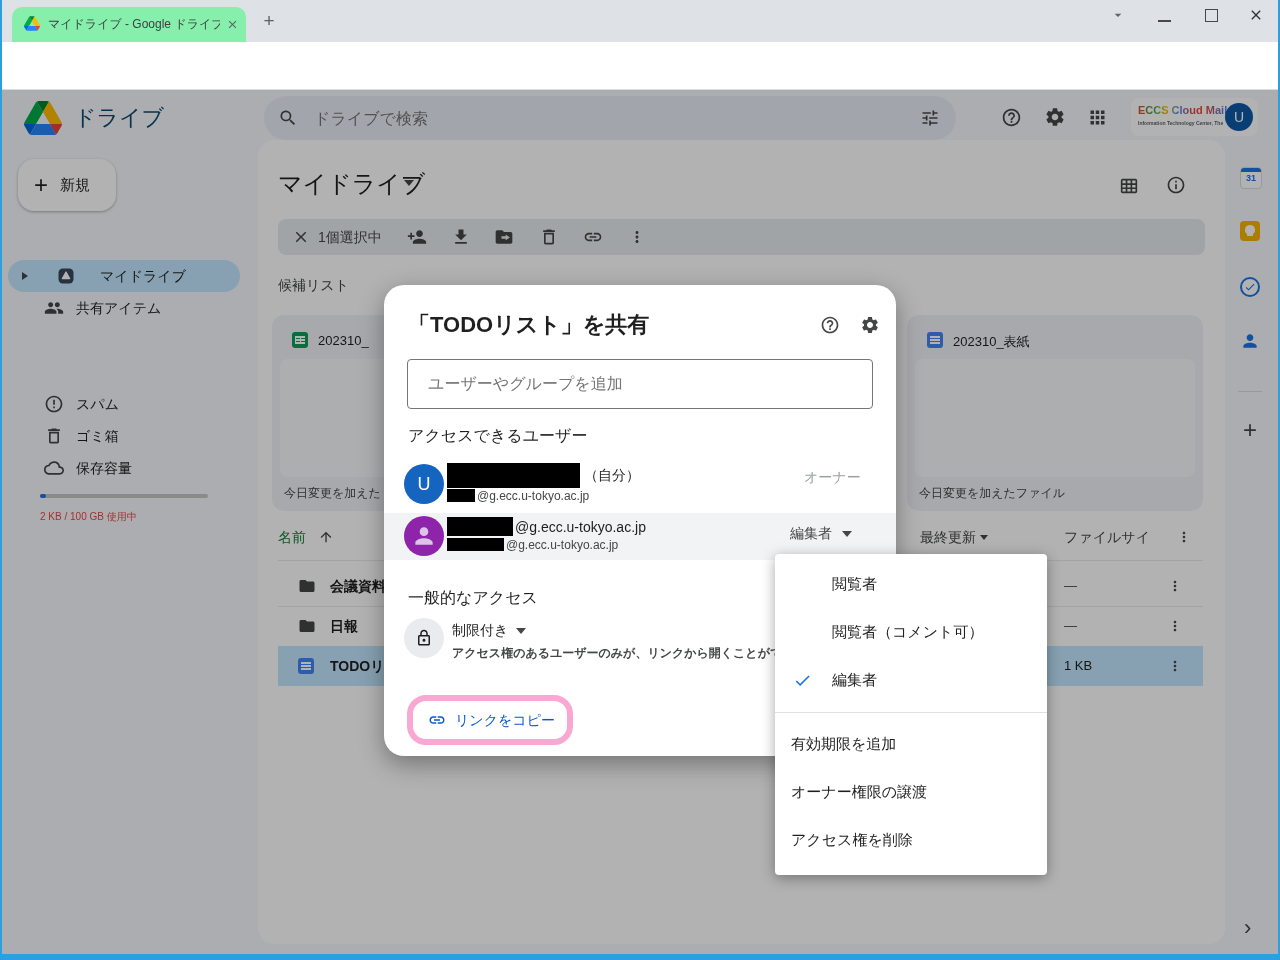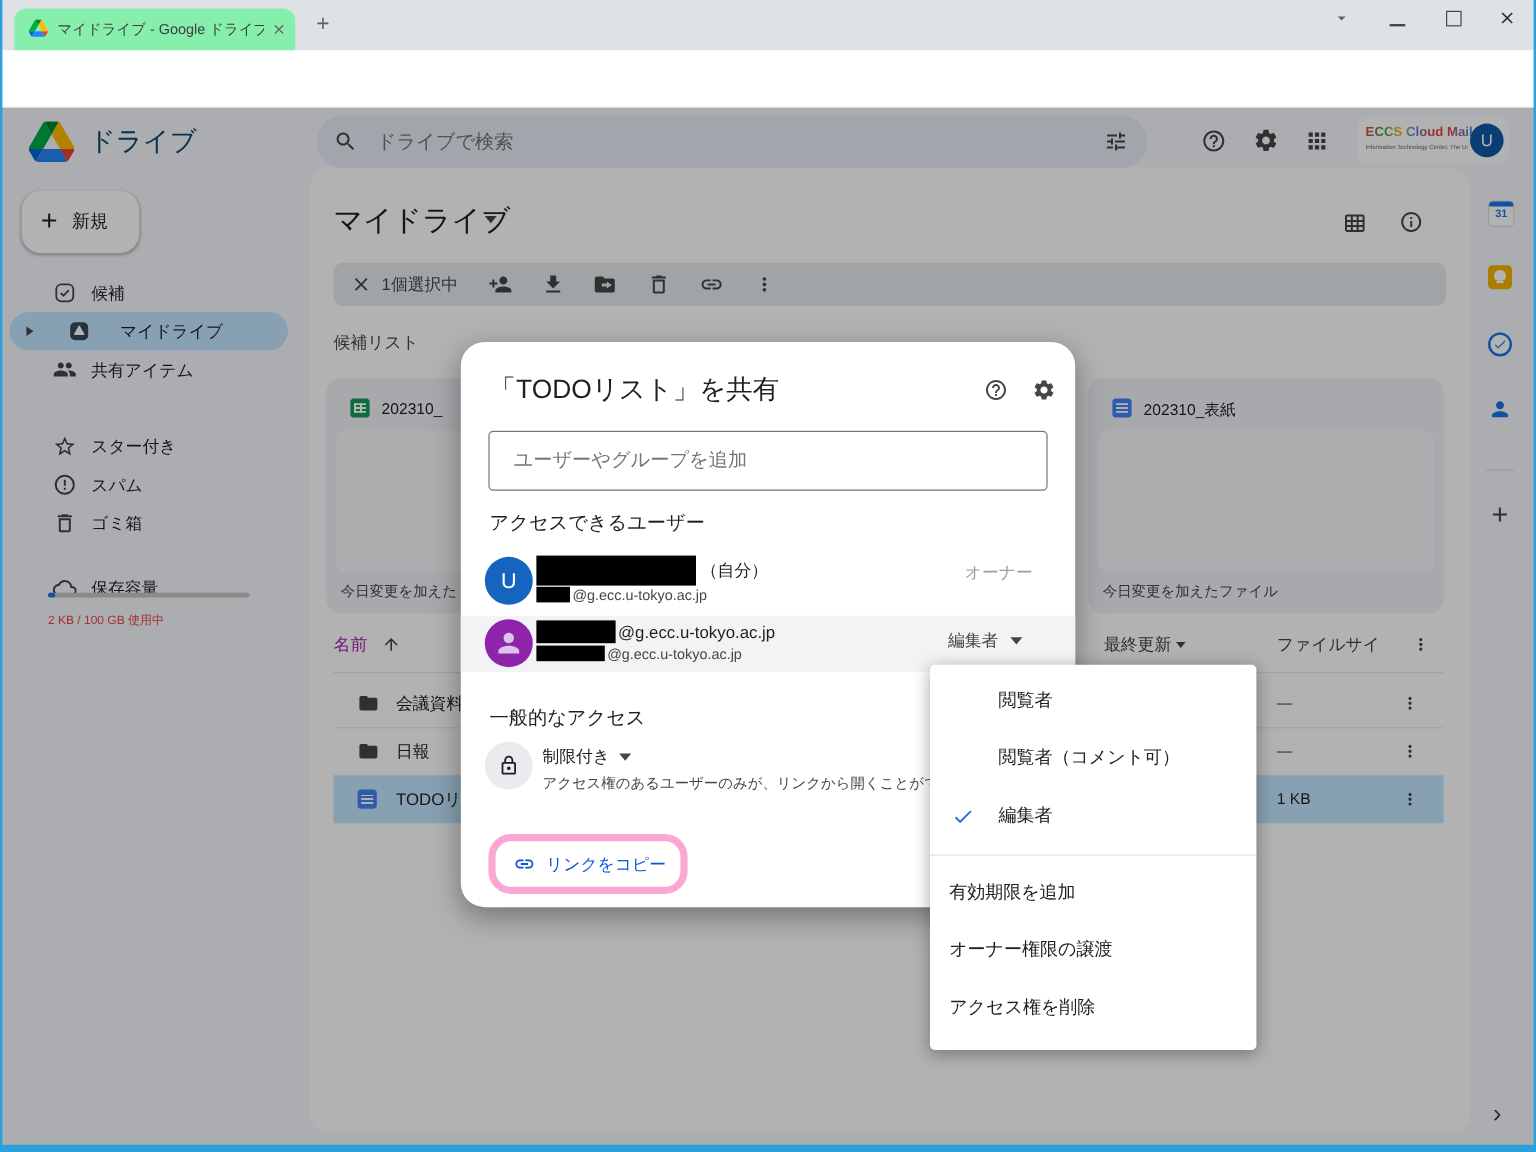--- a/index.html
+++ b/index.html
@@ -4,21 +4,21 @@
 <style>
   html,body{margin:0;padding:0;background:#3a3a3a;}
   #app{position:relative;width:1280px;height:960px;overflow:hidden;background:#f6f8fc;
        font-family:"Liberation Sans","DejaVu Sans",sans-serif;color:#1f1f1f;}
   .abs{position:absolute;}
   .ic{fill:#444746;display:block;}
   .ic-gray{fill:#5f6368;display:block;}
   svg{display:block;}
   input{font-family:inherit;}
   .redact{background:#000;position:absolute;}
-  .nowrap{white-space:nowrap;}
+  .nowrap{white-space:nowrap;font-weight:bold;}
   .ellip{white-space:nowrap;overflow:hidden;}
   
   #tabstrip{left:0;top:0;width:1280px;height:42px;background:#dee1e6;}
   #tab{left:12px;top:7px;width:234px;height:35px;background:#86efac;border-radius:10px 10px 0 0;}
   #navbar{left:0;top:42px;width:1280px;height:47px;background:#fff;border-bottom:1px solid #dadce0;}
   #omnibox{left:112px;top:49px;width:952px;height:32px;background:#f1f3f4;border-radius:16px;}
   
   #page{left:0;top:90px;width:1280px;height:865px;background:#f6f8fc;}
   #scrim{left:0;top:90px;width:1280px;height:865px;background:rgba(0,0,0,0.30);z-index:10;}
   #mainpanel{left:258px;top:140px;width:967px;height:804px;background:#fff;border-radius:16px;}
@@ -242,58 +242,46 @@
       <div class="abs nowrap" style="left:7px;top:6px;font-size:11px;font-weight:bold;background:linear-gradient(90deg,#ea4335 0%,#34a853 18%,#fbbc05 32%,#4285f4 45%,#ea4335 62%,#ea4335 75%,#4285f4 100%);-webkit-background-clip:text;background-clip:text;color:transparent">ECCS Cloud Mail</div>
       <div class="abs nowrap" style="left:7px;top:22px;font-size:5px;color:#5f6368;width:85px;overflow:hidden">Information Technology Center, The University of Tokyo</div>
       <div class="abs avatar" style="left:94px;top:5px;width:28px;height:28px;background:#0d5aa7;line-height:28px;font-size:14px">U</div>
     </div>
 
     <div class="abs" style="left:18px;top:69px;width:98px;height:52px;background:#fff;border-radius:16px;box-shadow:0 1px 3px rgba(0,0,0,.3)">
       <div class="abs" style="left:16px;top:0;line-height:52px;font-size:24px;color:#1f1f1f">+</div>
       <div class="abs" style="left:42px;top:0;line-height:52px;font-size:15px;color:#1f1f1f">新規</div>
     </div>
 
-    <div class="abs side-item" style="top:138px">
-      <svg class="abs" style="left:36px;top:6px;color:#444746" width="20" height="20">
-          <use href="#i-checksq"></use>
-        </svg>
-      <span class="lbl">候補</span>
-    </div>
     <div class="abs side-item" style="top:170px;background:#c2e7ff">
       <div class="abs" style="left:14px;top:9px;width:0;height:0;border-left:6px solid #444746;border-top:4px solid transparent;border-bottom:4px solid transparent;margin-top:3px"></div>
       <svg class="abs" style="left:48px;top:6px;fill:#39485c" width="20" height="20">
           <use href="#i-mydrive"></use>
         </svg>
       <span class="lbl" style="left:92px">マイドライブ</span>
     </div>
     <div class="abs side-item" style="top:202px">
       <svg class="abs ic" style="left:36px;top:6px" width="20" height="20">
           <use href="#i-people"></use>
         </svg>
       <span class="lbl">共有アイテム</span>
     </div>
-    <div class="abs side-item" style="top:266px">
-      <svg class="abs ic" style="left:36px;top:6px" width="20" height="20">
-          <use href="#i-star"></use>
-        </svg>
-      <span class="lbl">スター付き</span>
-    </div>
     <div class="abs side-item" style="top:298px">
       <svg class="abs ic" style="left:36px;top:6px" width="20" height="20">
           <use href="#i-warn"></use>
         </svg>
       <span class="lbl">スパム</span>
     </div>
     <div class="abs side-item" style="top:330px">
       <svg class="abs ic" style="left:36px;top:6px" width="20" height="20">
           <use href="#i-trash"></use>
         </svg>
       <span class="lbl">ゴミ箱</span>
     </div>
-    <div class="abs side-item" style="top:384px">
+    <div class="abs side-item" style="top:362px">
       <svg class="abs ic" style="left:36px;top:6px" width="20" height="20">
           <use href="#i-cloud"></use>
         </svg>
       <span class="lbl">保存容量</span>
     </div>
     <div class="abs" style="left:40px;top:404px;width:168px;height:4px;border-radius:2px;background:#c4c7c5">
       <div class="abs" style="left:0;top:0;width:6px;height:4px;border-radius:2px;background:#1a73e8"></div>
     </div>
     <div class="abs" style="left:40px;top:420px;font-size:10px;color:#ef4444">2 KB / 100 GB 使用中</div>
 
@@ -348,21 +336,21 @@
       <div class="card" style="left:649px">
         <div class="abs" style="left:20px;top:17px;width:16px;height:16px;border-radius:3px;background:#4285f4">
           <div class="abs" style="left:3px;top:4px;width:10px;height:8px;background:repeating-linear-gradient(0deg,#fff 0 1.5px,transparent 1.5px 3.2px)"></div>
         </div>
         <div class="abs ellip" style="left:46px;top:18px;width:230px;font-size:13px;color:#1f1f1f">202310_表紙</div>
         <div class="abs" style="left:8px;top:44px;width:280px;height:118px;border-radius:8px;background:#f8fafc"></div>
         <div class="abs ellip" style="left:12px;top:170px;width:272px;font-size:12px;color:#444746">今日変更を加えたファイル</div>
       </div>
 
       <div class="abs" style="left:20px;top:389px;height:28px">
-        <span style="position:absolute;left:0;font-size:14px;color:#a21caf;white-space:nowrap">名前</span>
+        <span style="position:absolute;left:0;font-size:14px;color:#15803d;white-space:nowrap">名前</span>
         <svg class="abs ic" style="left:40px;top:0" width="16" height="16">
             <use href="#i-sortup"></use>
           </svg>
         <span style="position:absolute;left:642px;font-size:14px;color:#444746;white-space:nowrap">最終更新</span>
         <div class="abs" style="left:702px;top:6px;width:0;height:0;border-top:5px solid #444746;border-left:4px solid transparent;border-right:4px solid transparent"></div>
         <span style="position:absolute;left:786px;font-size:14px;color:#444746;white-space:nowrap">ファイルサイ</span>
         <svg class="abs ic" style="left:898px;top:0" width="16" height="16">
             <use href="#i-more"></use>
           </svg>
       </div>

